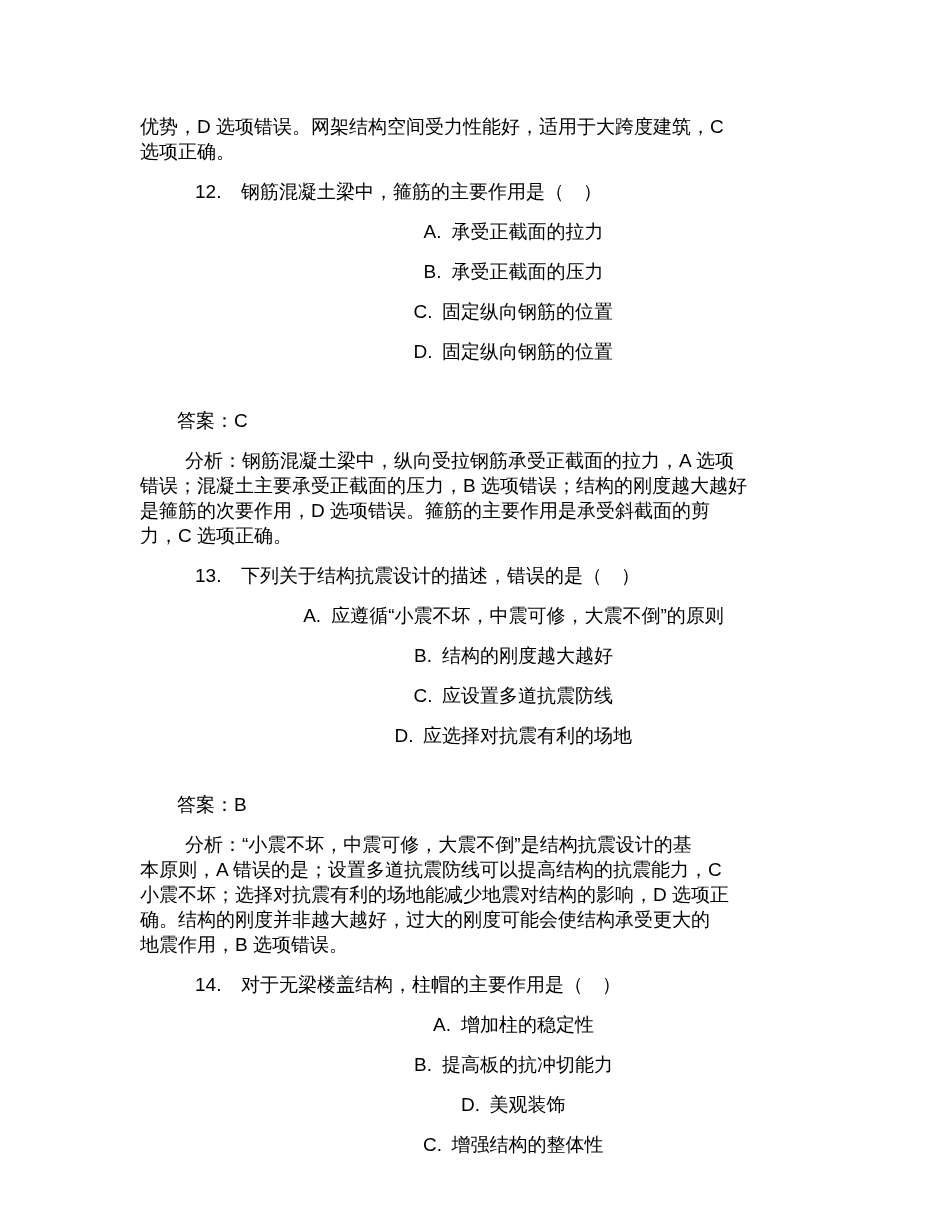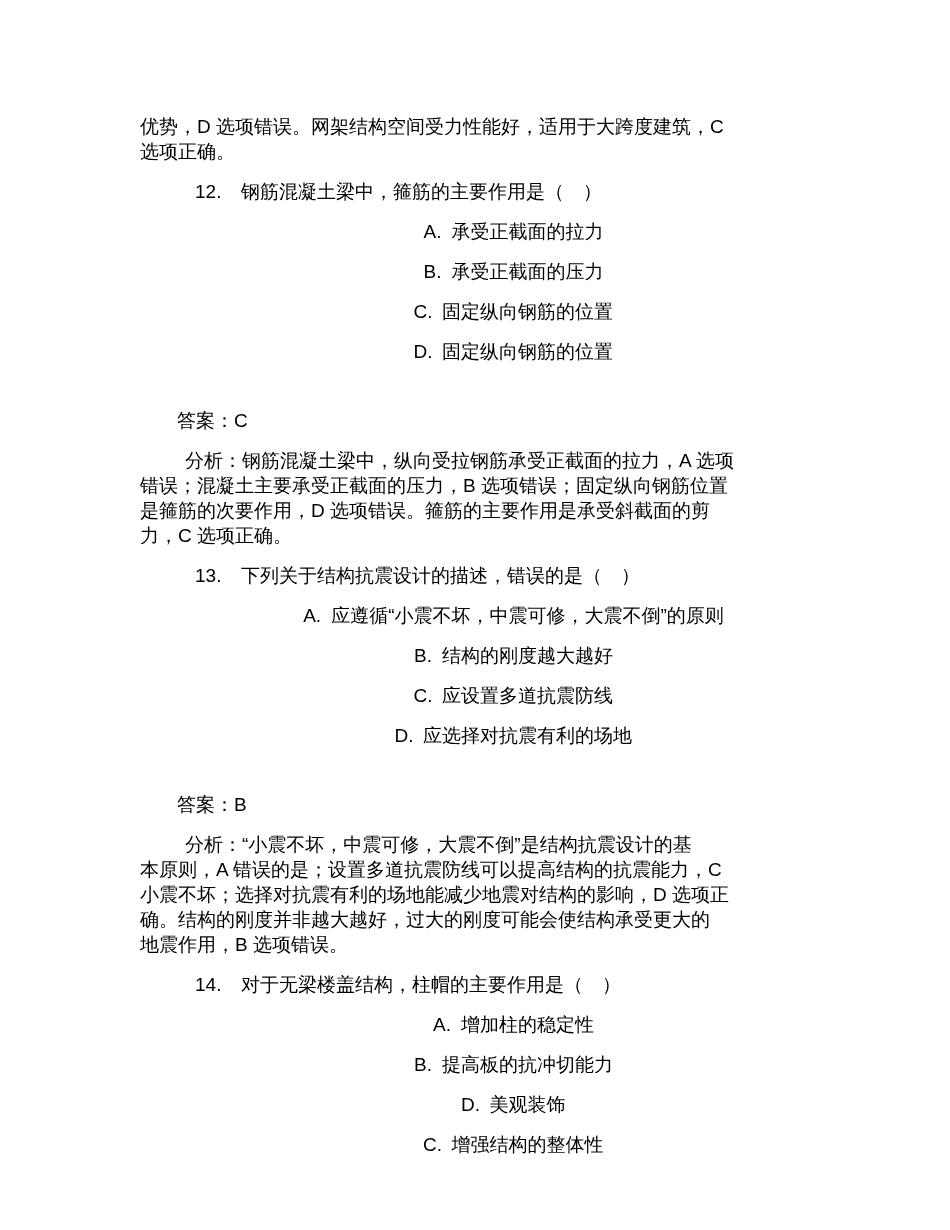--- a/index.html
+++ b/index.html
@@ -48,21 +48,21 @@
         <div class="line">选项正确。</div>
       </div>
       <div class="block question"><span class="qnum">12.</span><span class="qtext">钢筋混凝土梁中，箍筋的主要作用是（　）</span></div>
       <div class="block option"><span class="marker">A.</span><span class="otext">承受正截面的拉力</span></div>
       <div class="block option"><span class="marker">B.</span><span class="otext">承受正截面的压力</span></div>
       <div class="block option"><span class="marker">C.</span><span class="otext">固定纵向钢筋的位置</span></div>
       <div class="block option"><span class="marker">D.</span><span class="otext">固定纵向钢筋的位置</span></div>
       <div class="block answer"><span class="alabel">答案：</span><span class="avalue">C</span></div>
       <div class="block analysis">
         <div class="line">分析：钢筋混凝土梁中，纵向受拉钢筋承受正截面的拉力，A 选项</div>
-        <div class="line">错误；混凝土主要承受正截面的压力，B 选项错误；固定纵向钢筋位置</div>
+        <div class="line">错误；混凝土主要承受正截面的压力，B 选项错误；结构的刚度越大越好</div>
         <div class="line">是箍筋的次要作用，D 选项错误。箍筋的主要作用是承受斜截面的剪</div>
         <div class="line">力，C 选项正确。</div>
       </div>
       <div class="block question"><span class="qnum">13.</span><span class="qtext">下列关于结构抗震设计的描述，错误的是（　）</span></div>
       <div class="block option"><span class="marker">A.</span><span class="otext">应遵循“小震不坏，中震可修，大震不倒”的原则</span></div>
       <div class="block option"><span class="marker">B.</span><span class="otext">结构的刚度越大越好</span></div>
       <div class="block option"><span class="marker">C.</span><span class="otext">应设置多道抗震防线</span></div>
       <div class="block option"><span class="marker">D.</span><span class="otext">应选择对抗震有利的场地</span></div>
       <div class="block answer"><span class="alabel">答案：</span><span class="avalue">B</span></div>
       <div class="block analysis">

